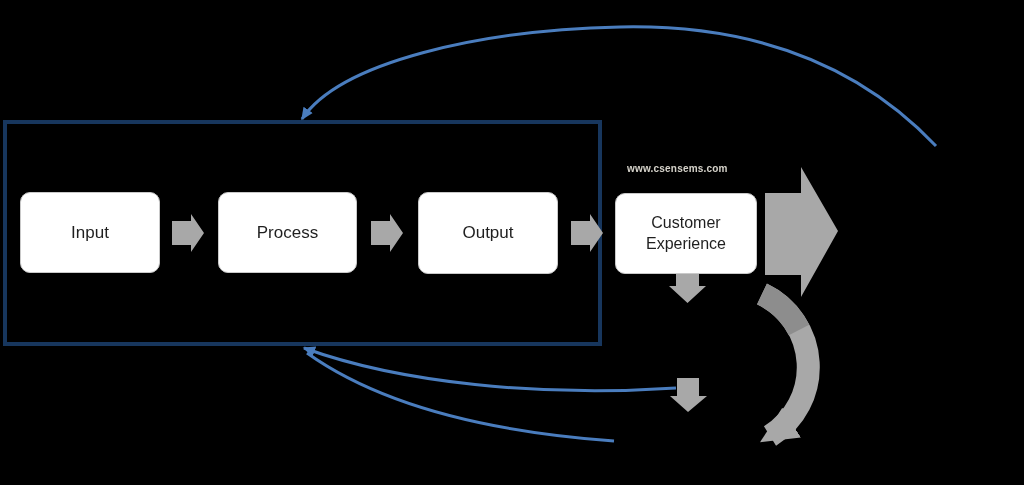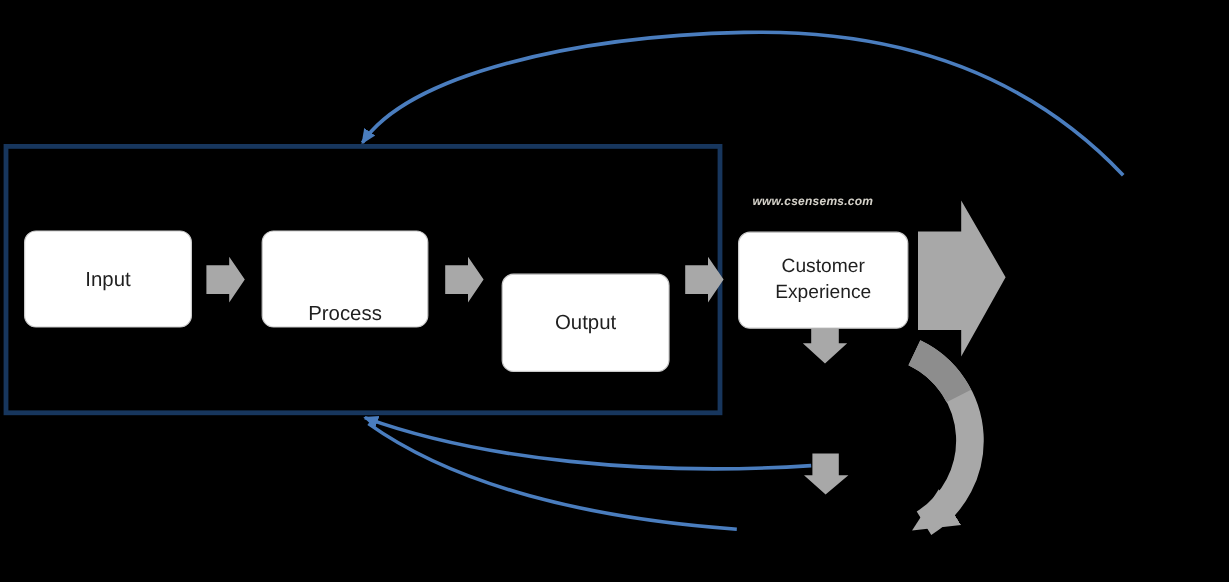--- a/index.html
+++ b/index.html
@@ -30,29 +30,29 @@
   
   .node{
     position:absolute;z-index:3;
     background:var(--node-fill,#fff);
     border:1px solid #c9c9c9;border-radius:10px;
     display:flex;align-items:center;justify-content:center;
     text-align:center;color:var(--node-text,#1f1f1f);
     font-size:17px;box-sizing:border-box;
   }
   #node-input{left:20px;top:192px;width:140px;height:81px;}
-  #node-process{left:218px;top:192px;width:139px;height:81px;align-items:flex-end;}
-  #node-output{left:418px;top:192px;width:140px;height:82px;margin-top:36px;}
+  #node-process{left:218px;top:192px;width:139px;height:81px;}
+  #node-output{left:418px;top:192px;width:140px;height:82px;}
   #node-customer-experience{left:615px;top:193px;width:142px;height:81px;font-size:16px;line-height:1.3;padding:1px 14px;}
 
   
   #watermark{
     position:absolute;left:627px;top:163px;z-index:4;
     font-size:10px;font-weight:bold;letter-spacing:.2px;
-    color:var(--watermark-color,#e0ddd4);opacity:.95;font-style:italic;
+    color:var(--watermark-color,#e0ddd4);opacity:.95;
   }
 </style>
 </head>
 <body>
 
 <div id="stage">
 
   <div id="system-box"></div>
 
   <svg id="connector-layer" viewBox="0 0 1024 485" xmlns="http://www.w3.org/2000/svg">

